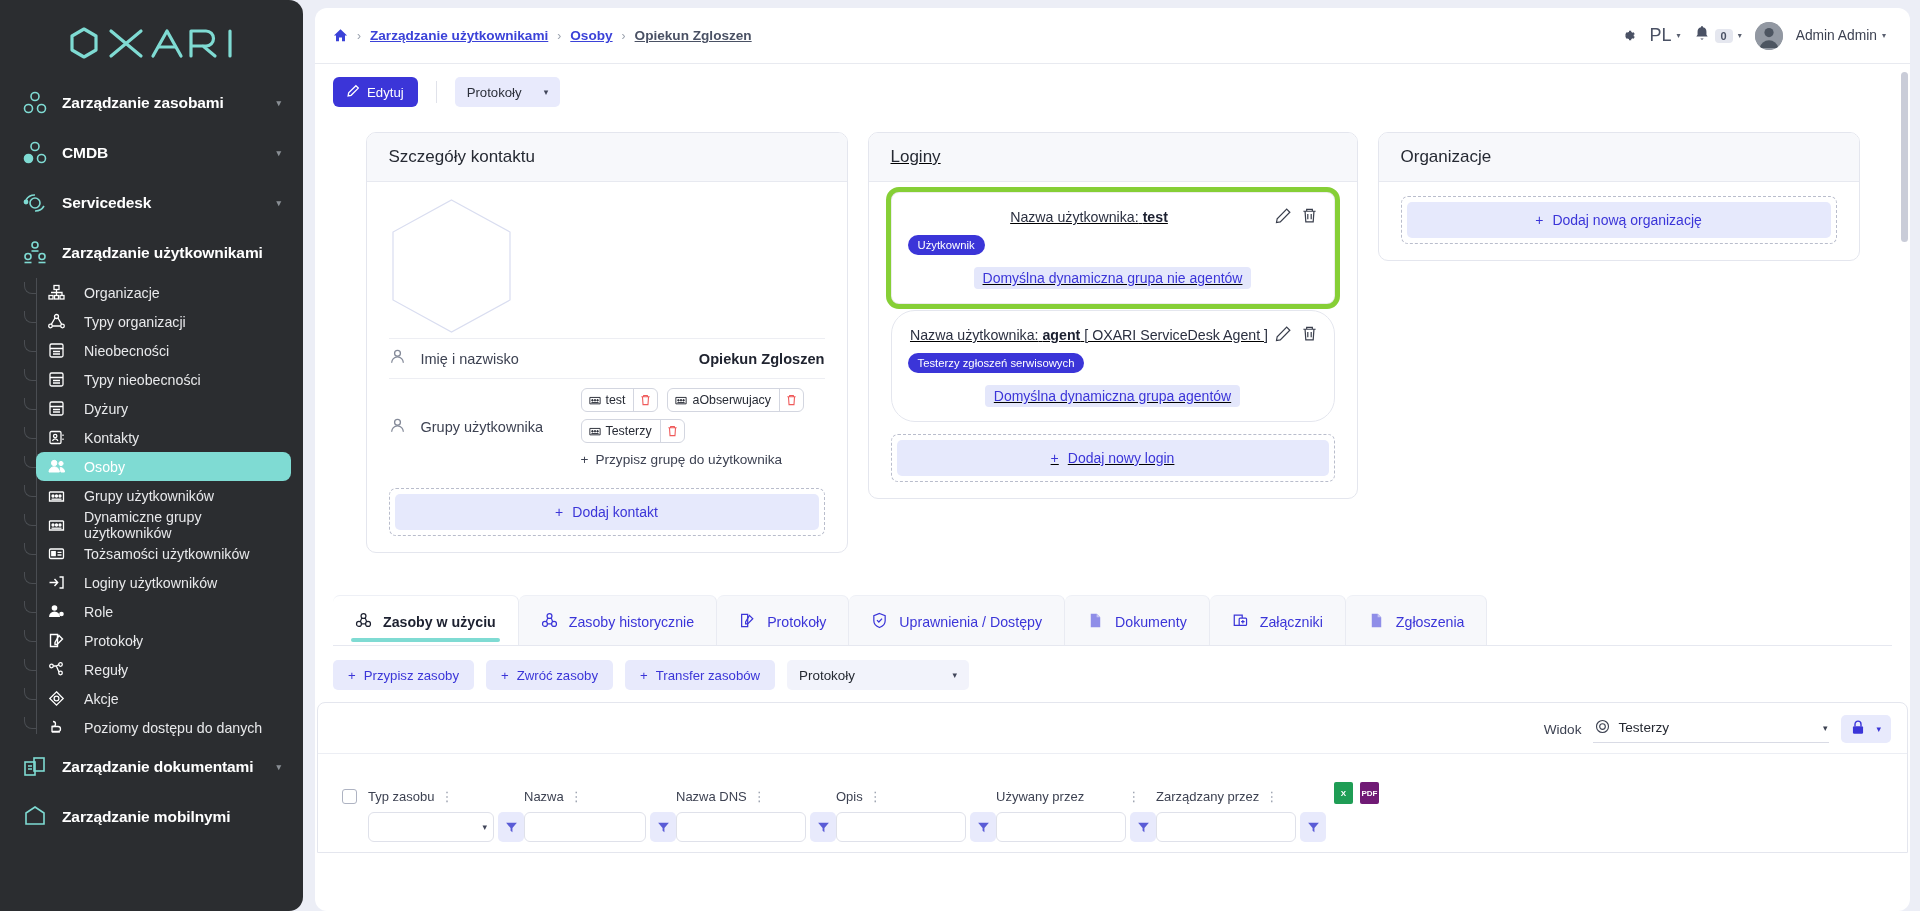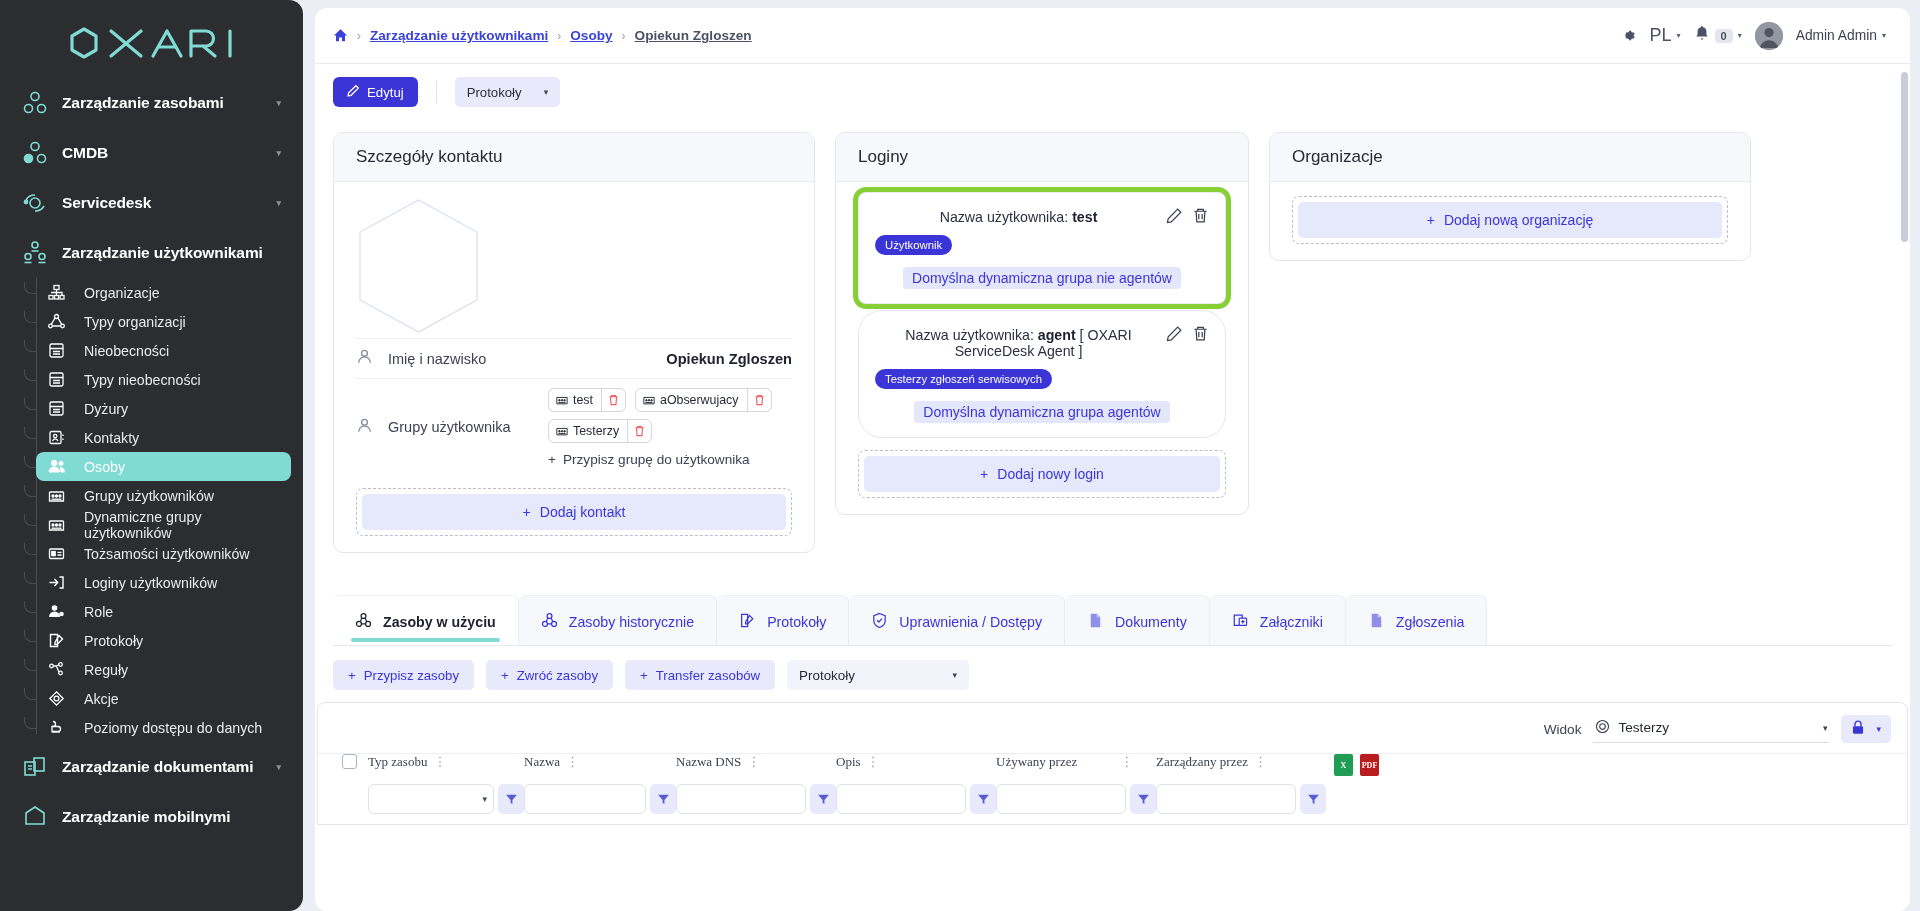--- a/index.html
+++ b/index.html
@@ -150,29 +150,30 @@
     display: flex; align-items: center; gap: 22px;
     cursor: pointer;
   }
   .btn-soft .cr { font-size: 9px; color: #41465a; }
 
   
   .cards-row {
     display: flex; gap: 20px;
     padding: 12px 18px;
     align-items: flex-start;
+    justify-content: center;
   }
   .panel {
     background: #fff;
     border: 1px solid #e4e6ee;
     border-radius: 10px;
     overflow: hidden;
   }
   .panel.col1 { width: 482px; }
-  .panel.col2 { width: 414px; }
+  .panel.col2 { width: 490px; text-decoration: underline; }
   .panel.col3 { width: 482px; }
   .panel-head {
     background: #f7f8fb;
     border-bottom: 1px solid #e7e9f0;
     padding: 14px 22px;
     font-size: 17px;
     color: #262a33;
   }
   .panel-body { padding: 10px 22px 16px; }
 
@@ -338,24 +339,23 @@
     cursor: pointer;
   }
   .widok-select .cr { margin-left: auto; font-size: 9px; color: #3d4252; }
   .lock-btn {
     background: #e8eafc; border-radius: 5px;
     height: 28px; display: flex; align-items: center; gap: 11px;
     padding: 0 10px; cursor: pointer;
   }
   .lock-btn .cr { font-size: 9px; color: #3b35d8; }
   .tbl-headrow {
-    display: flex; align-items: flex-start;
+    display: flex; align-items: flex-end;
     border-top: 1px solid #eceef4;
-    padding: 0 12px 0;
-    font-family: Liberation Serif, serif;
+    padding: 28px 12px 0;
   }
   .th-check { width: 38px; flex: 0 0 38px; display: flex; justify-content: center; }
   .chkbox {
     width: 15px; height: 15px;
     border: 1px solid #aeb3c2; border-radius: 3px;
     background: #fff; cursor: pointer;
   }
   .th {
     display: flex; align-items: center; gap: 6px;
     font-size: 13px; color: #3d4252;
@@ -367,21 +367,21 @@
   .th.c4 { width: 160px; flex: 0 0 160px; }
   .th.c5 { width: 160px; flex: 0 0 160px; gap: 43px; }
   .th.c6 { width: 170px; flex: 0 0 170px; }
   .exp-icons { display: flex; gap: 7px; margin-left: 8px; }
   .xls, .pdf {
     width: 19px; height: 22px; border-radius: 2px;
     display: flex; align-items: center; justify-content: center;
     font-size: 8px; color: #fff; font-weight: 700; cursor: pointer;
   }
   .xls { background: #1f9d55; }
-  .pdf { background: #b91c1c; }
+  .pdf { background: #701a75; }
   .tbl-filterrow {
     display: flex; align-items: center;
     padding: 8px 12px 10px;
   }
   .fcell { display: flex; align-items: center; gap: 4px; }
   .fcell.c1 { width: 156px; flex: 0 0 156px; }
   .fcell.c2 { width: 152px; flex: 0 0 152px; }
   .fcell.c3 { width: 160px; flex: 0 0 160px; }
   .fcell.c4 { width: 160px; flex: 0 0 160px; }
   .fcell.c5 { width: 160px; flex: 0 0 160px; }

